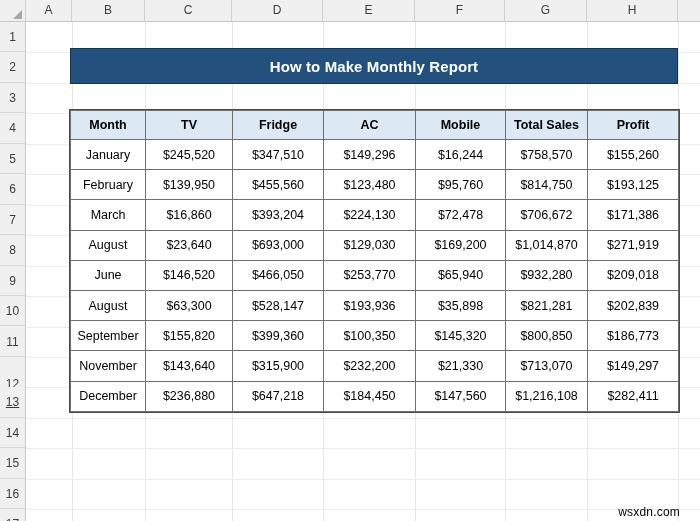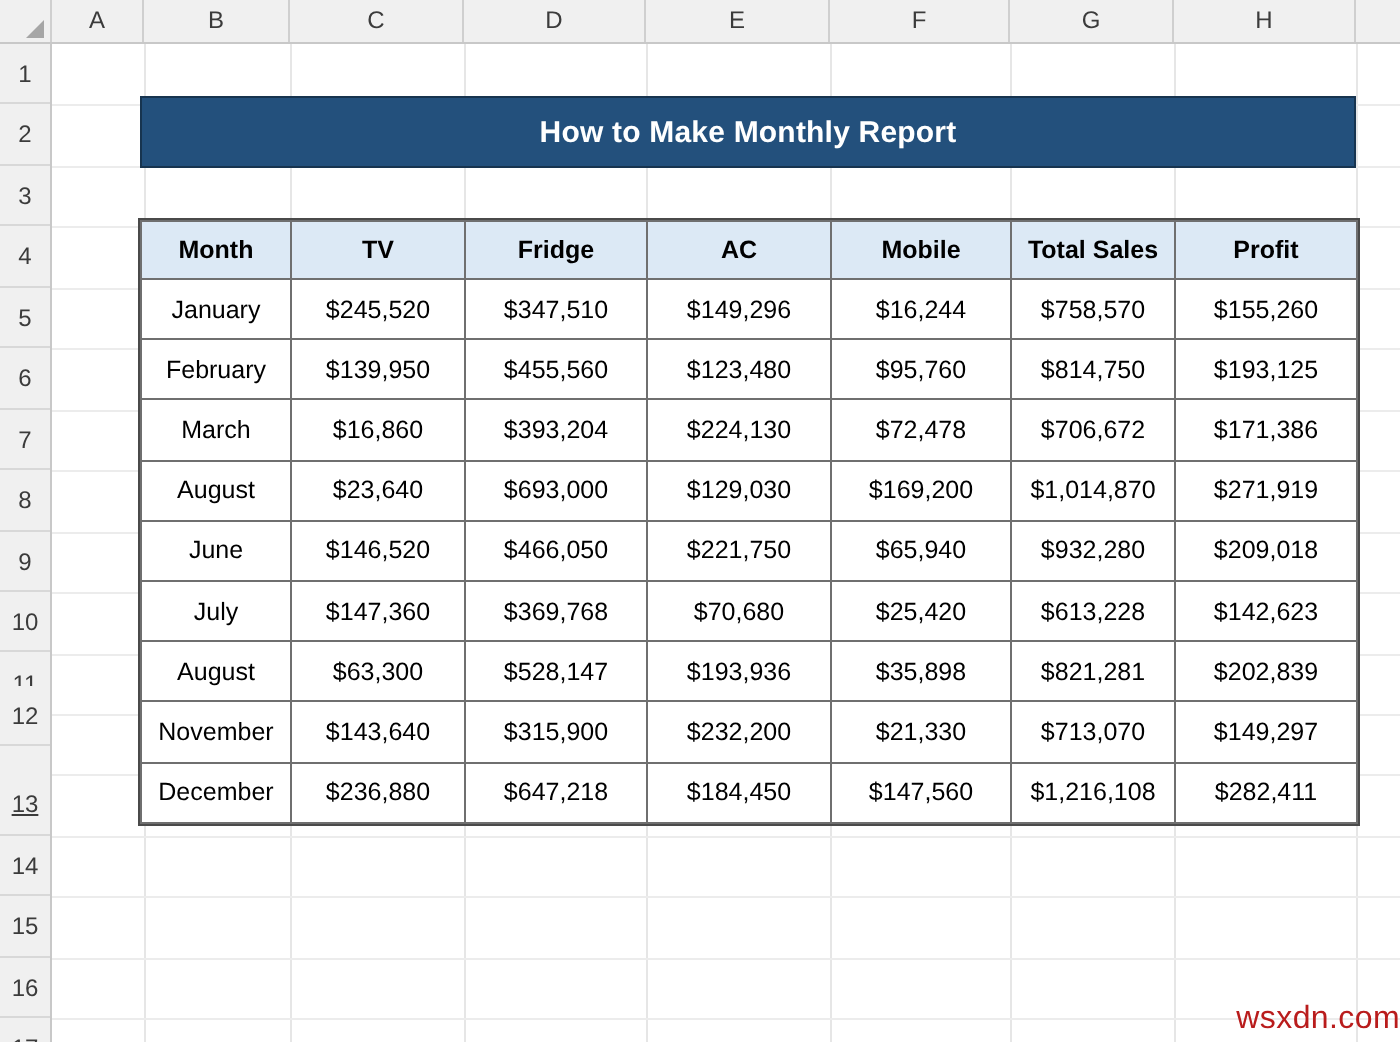--- a/index.html
+++ b/index.html
@@ -159,23 +159,23 @@
   .col-tv     { width: 87px; }
   .col-fridge { width: 91px; }
   .col-ac     { width: 92px; }
   .col-mobile { width: 90px; }
   .col-total  { width: 82px; }
   .col-profit { width: 91px; }
 
   
   #watermark {
     position: absolute;
-    right: 0; bottom: 2px;
-    font-size: 16px;
-    color: #b91c1c;
+    right: 20px; bottom: 2px;
+    font-size: 12px;
+    color: #000000;
     letter-spacing: 0.2px;
     font-family: "Liberation Sans", sans-serif;
   }
 </style>
 </head>
 <body>
 
 <div id="sheet">
 
   <div id="grid-lines">
@@ -224,21 +224,21 @@
       <div class="row-head" style="top: 30.45px; height: 30.45px; line-height: 30.45px;">2</div>
       <div class="row-head" style="top: 60.9px; height: 30.45px; line-height: 30.45px;">3</div>
       <div class="row-head" style="top: 91.35px; height: 30.45px; line-height: 30.45px;">4</div>
       <div class="row-head" style="top: 121.8px; height: 30.45px; line-height: 30.45px;">5</div>
       <div class="row-head" style="top: 152.25px; height: 30.45px; line-height: 30.45px;">6</div>
       <div class="row-head" style="top: 182.7px; height: 30.45px; line-height: 30.45px;">7</div>
       <div class="row-head" style="top: 213.15px; height: 30.45px; line-height: 30.45px;">8</div>
       <div class="row-head" style="top: 243.6px; height: 30.45px; line-height: 30.45px;">9</div>
       <div class="row-head" style="top: 274.05px; height: 30.45px; line-height: 30.45px;">10</div>
       <div class="row-head" style="top: 304.5px; height: 30.45px; line-height: 30.45px;">11</div>
-      <div class="row-head" style="top: 321px; height: 30.45px; line-height: 30.45px;">12</div>
+      <div class="row-head" style="top: 347px; height: 30.45px; line-height: 30.45px;">12</div>
       <div class="row-head" style="top: 365.4px; height: 30.45px; line-height: 30.45px; text-decoration: underline;">13</div>
       <div class="row-head" style="top: 395.85px; height: 30.45px; line-height: 30.45px;">14</div>
       <div class="row-head" style="top: 426.3px; height: 30.45px; line-height: 30.45px;">15</div>
       <div class="row-head" style="top: 456.75px; height: 30.45px; line-height: 30.45px;">16</div>
       <div class="row-head" style="top: 487.2px; height: 30.45px; line-height: 30.45px;">17</div>
     </div>
 
   <div id="title-banner">
     <span class="title-text">How to Make Monthly Report</span>
   </div>
@@ -298,44 +298,44 @@
           <td>$693,000</td>
           <td>$129,030</td>
           <td>$169,200</td>
           <td>$1,014,870</td>
           <td>$271,919</td>
         </tr>
         <tr>
           <td>June</td>
           <td>$146,520</td>
           <td>$466,050</td>
-          <td>$221,750</td>
+          <td>$253,770</td>
           <td>$65,940</td>
           <td>$932,280</td>
           <td>$209,018</td>
-        </tr>
-        <tr>
-          <td>July</td>
-          <td>$147,360</td>
-          <td>$369,768</td>
-          <td>$70,680</td>
-          <td>$25,420</td>
-          <td>$613,228</td>
-          <td>$142,623</td>
         </tr>
         <tr>
           <td>August</td>
           <td>$63,300</td>
           <td>$528,147</td>
           <td>$193,936</td>
           <td>$35,898</td>
           <td>$821,281</td>
           <td>$202,839</td>
         </tr>
         <tr>
+          <td>September</td>
+          <td>$155,820</td>
+          <td>$399,360</td>
+          <td>$100,350</td>
+          <td>$145,320</td>
+          <td>$800,850</td>
+          <td>$186,773</td>
+        </tr>
+        <tr>
           <td>November</td>
           <td>$143,640</td>
           <td>$315,900</td>
           <td>$232,200</td>
           <td>$21,330</td>
           <td>$713,070</td>
           <td>$149,297</td>
         </tr>
         <tr>
           <td>December</td>

